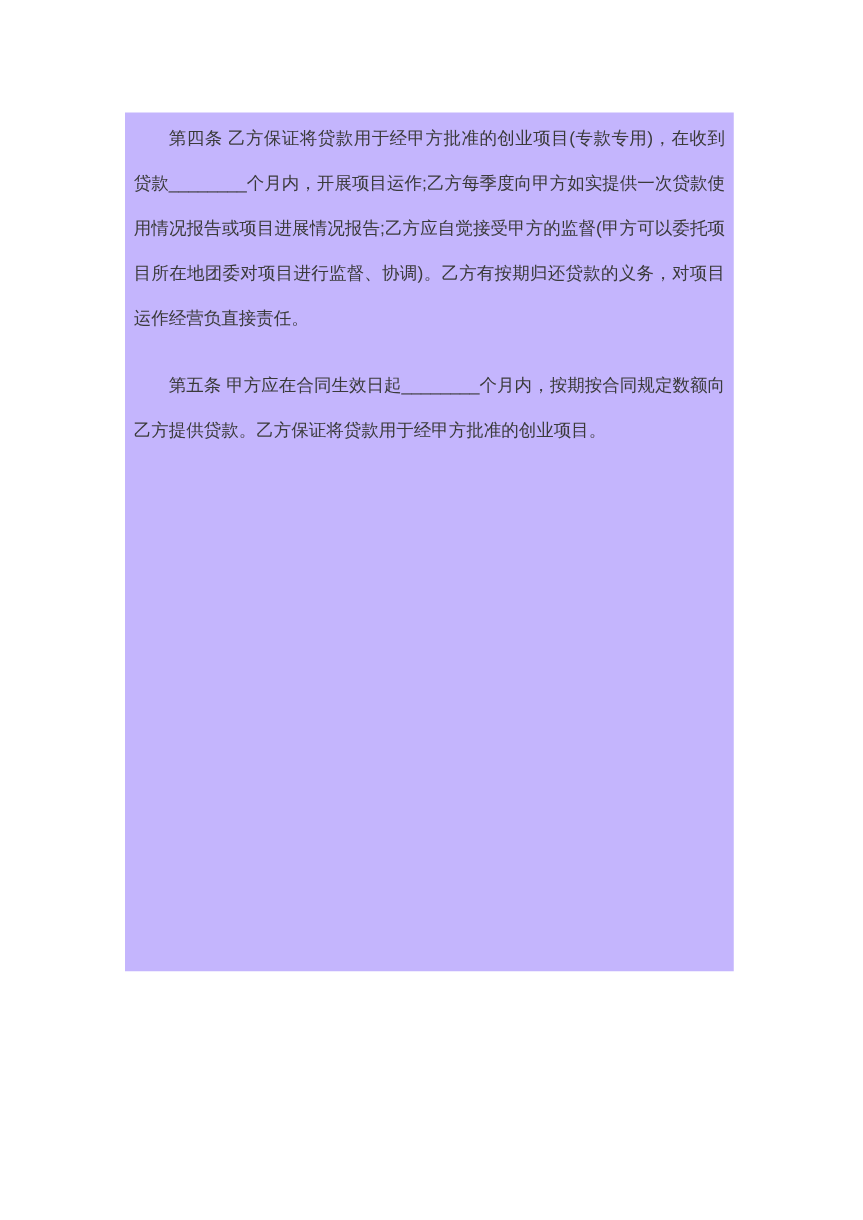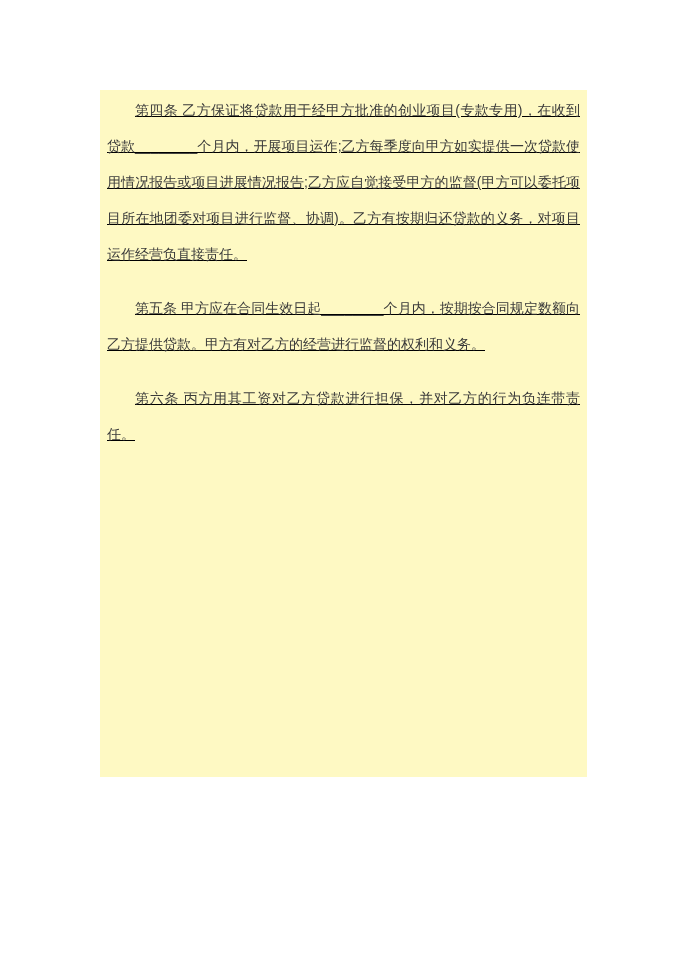--- a/index.html
+++ b/index.html
@@ -34,17 +34,16 @@
     text-indent: 2em;
     overflow-wrap: break-word;
   }
   .para:last-child {
     margin-bottom: 0;
   }
 </style>
 </head>
 <body style="background: rgb(255, 255, 255);">
 
-<div class="doc-panel" id="contract-panel" style="background: #fef9c3; text-decoration: underline;">
+<div class="doc-panel" id="contract-panel" style="background: #c4b5fd;">
     <p class="para" style="color: rgb(58, 58, 58);">第四条 乙方保证将贷款用于经甲方批准的创业项目(专款专用)，在收到贷款________个月内，开展项目运作;乙方每季度向甲方如实提供一次贷款使用情况报告或项目进展情况报告;乙方应自觉接受甲方的监督(甲方可以委托项目所在地团委对项目进行监督、协调)。乙方有按期归还贷款的义务，对项目运作经营负直接责任。</p>
-    <p class="para" style="color: rgb(58, 58, 58);">第五条 甲方应在合同生效日起________个月内，按期按合同规定数额向乙方提供贷款。甲方有对乙方的经营进行监督的权利和义务。</p>
-    <p class="para" style="color: rgb(58, 58, 58);">第六条 丙方用其工资对乙方贷款进行担保，并对乙方的行为负连带责任。</p>
+    <p class="para" style="color: rgb(58, 58, 58);">第五条 甲方应在合同生效日起________个月内，按期按合同规定数额向乙方提供贷款。乙方保证将贷款用于经甲方批准的创业项目。</p>
   </div>
 
 </body></html>

